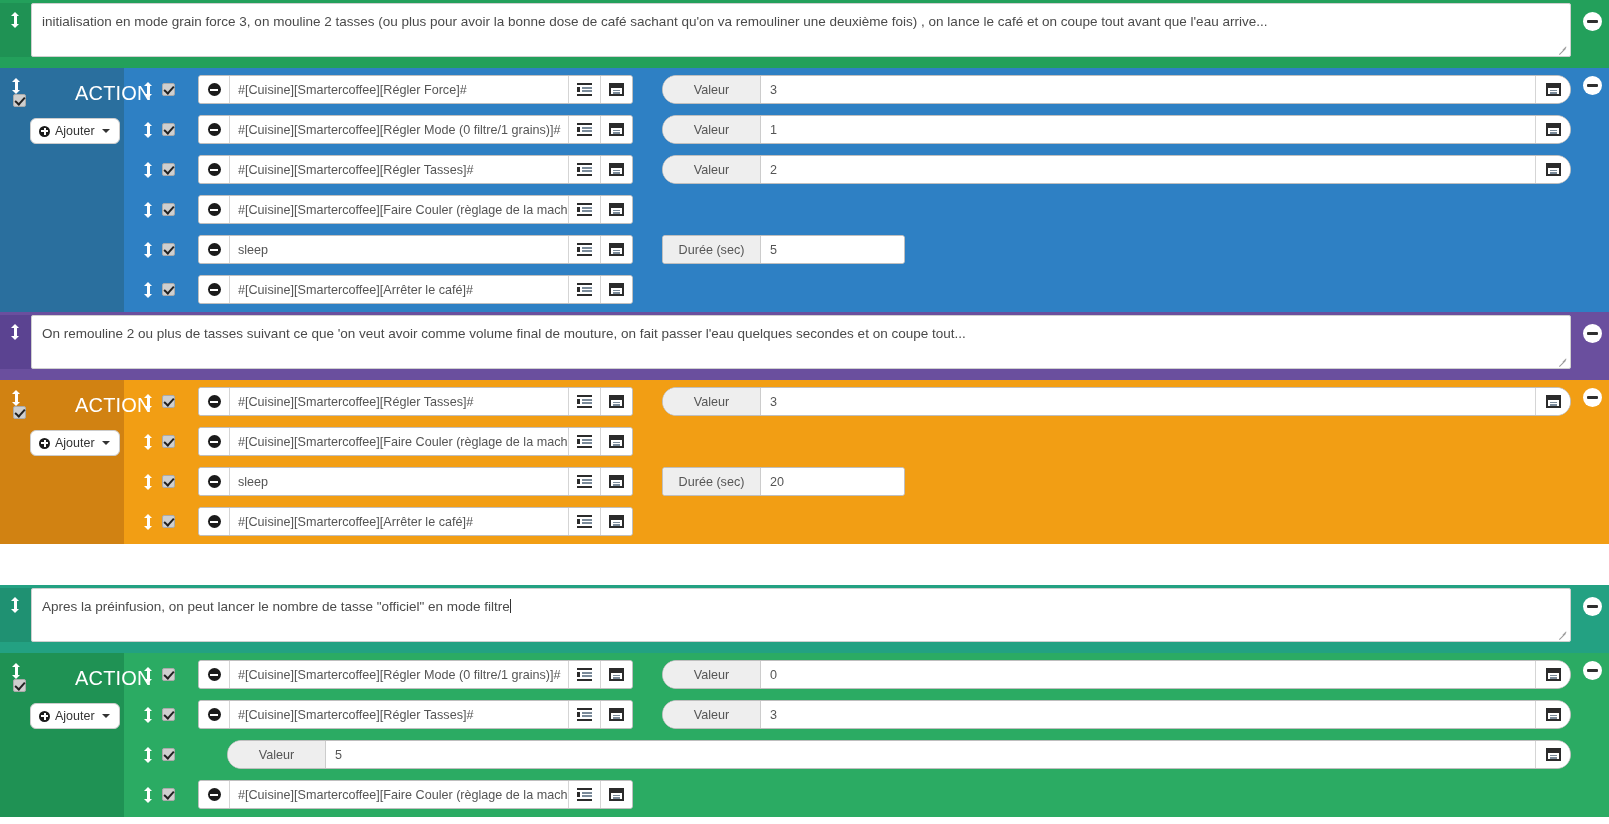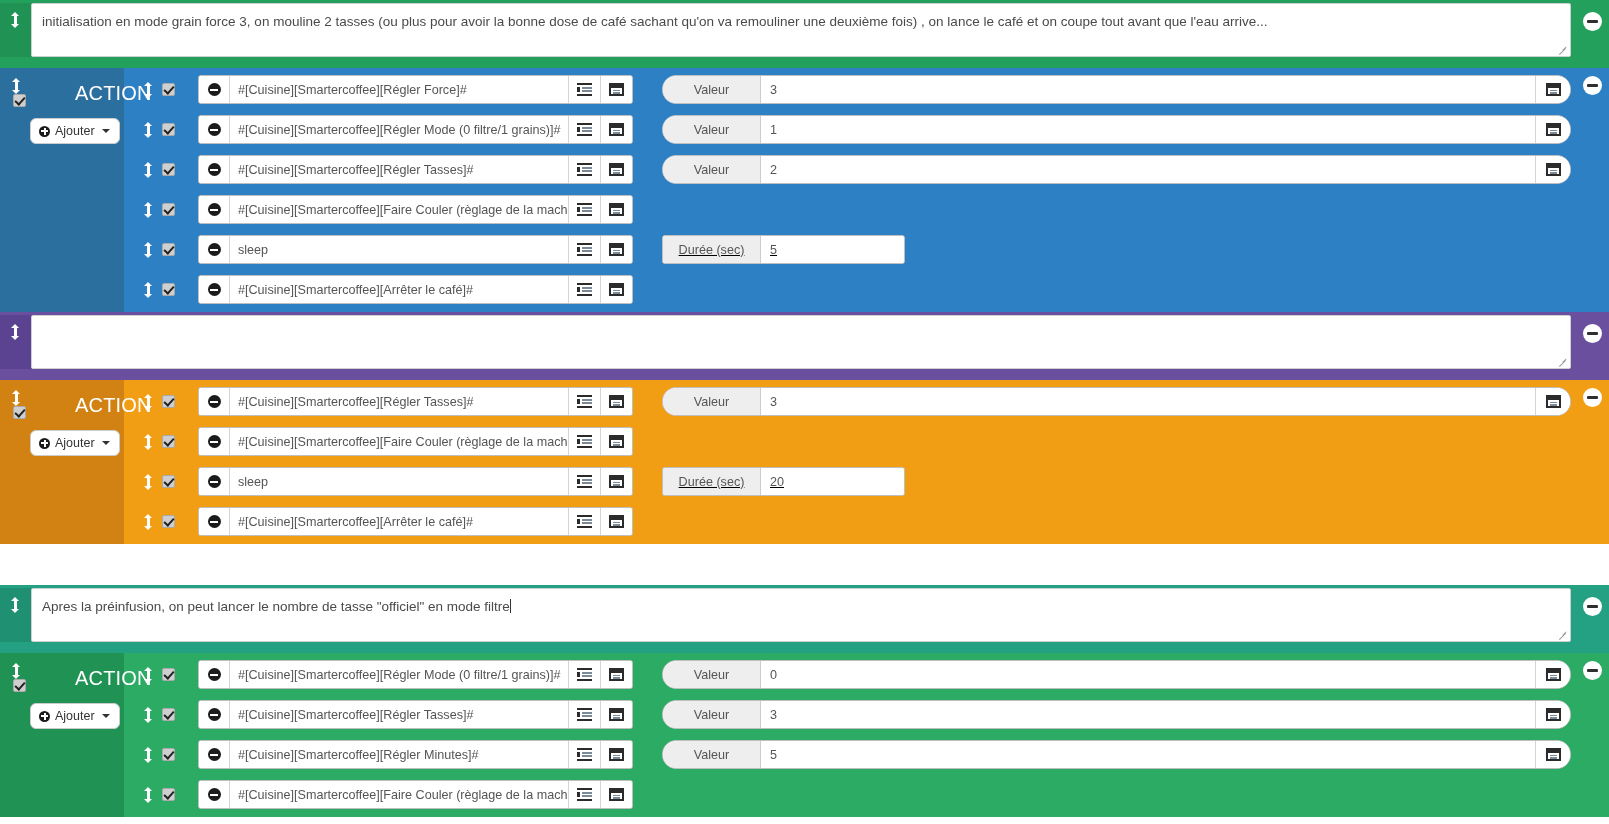--- a/index.html
+++ b/index.html
@@ -192,21 +192,21 @@
     display: flex;
     align-items: stretch;
     height: 29px;
     margin-left: 29px;
     border: 1px solid #bfbfbf;
     border-radius: 3px;
     overflow: hidden;
     background: #ffffff;
   }
   .val-group.grow { flex: 1 1 auto; border-radius: 14px; }
-  .val-group.fixed { width: 243px; text-decoration: underline; }
+  .val-group.fixed { width: 243px; }
   .val-label {
     width: 98px;
     min-width: 98px;
     background: #eeeeee;
     border-right: 1px solid #cccccc;
     display: flex;
     align-items: center;
     justify-content: center;
     font-size: 12.6px;
     color: #555555;
@@ -644,21 +644,21 @@
       </div>
     </div>
     <div class="comment-block" style="background: rgb(106, 79, 158);">
       <div class="comment-handle-col" style="background: rgb(91, 67, 145);">
         <span class="drag-ico">
           <span class="a"></span>
           <span class="b"></span>
         </span>
       </div>
       <div class="comment-body">
-        <div class="comment-textarea"><span class="resize-grip"></span></div>
+        <div class="comment-textarea"><span>On remouline 2 ou plus de tasses suivant ce que 'on veut avoir comme volume final de mouture, on fait passer l'eau quelques secondes et on coupe tout...</span><span class="resize-grip"></span></div>
       </div>
       <div class="edge-remove top">
         <span class="bar"></span>
       </div>
     </div>
     <div class="action-block" style="background: rgb(242, 158, 20);">
       <div class="action-left" style="background: rgb(209, 130, 18);"><span class="drag-ico">
           <span class="a"></span>
           <span class="b"></span>
         </span><span class="chk left-check"></span><div class="action-title">ACTION</div><div class="btn-ajouter">
@@ -931,43 +931,20 @@
           </div>
         </div>
         <div class="cmd-row">
           <div class="row-handle">
             <span class="drag-ico">
               <span class="a"></span>
               <span class="b"></span>
             </span>
             <span class="chk"></span>
           </div>
-          <div class="cmd-group">
-            <div class="cmd-minus">
-              <span class="minus-ico"></span>
-            </div>
-            <div class="cmd-text">
-              <span>#[Cuisine][Smartercoffee][Régler Minutes]#</span>
-            </div>
-            <div class="cmd-btn">
-              <span class="ico-list">
-                <i></i>
-                <i></i>
-                <i></i>
-                <i></i>
-                <u></u>
-              </span>
-            </div>
-            <div class="cmd-btn">
-              <span class="ico-panel">
-                <i></i>
-                <i></i>
-              </span>
-            </div>
-          </div>
           <div class="val-group grow">
             <div class="val-label">Valeur</div>
             <div class="val-input">
               <span>5</span>
             </div>
             <div class="val-btn">
               <span class="ico-panel">
                 <i></i>
                 <i></i>
               </span>

